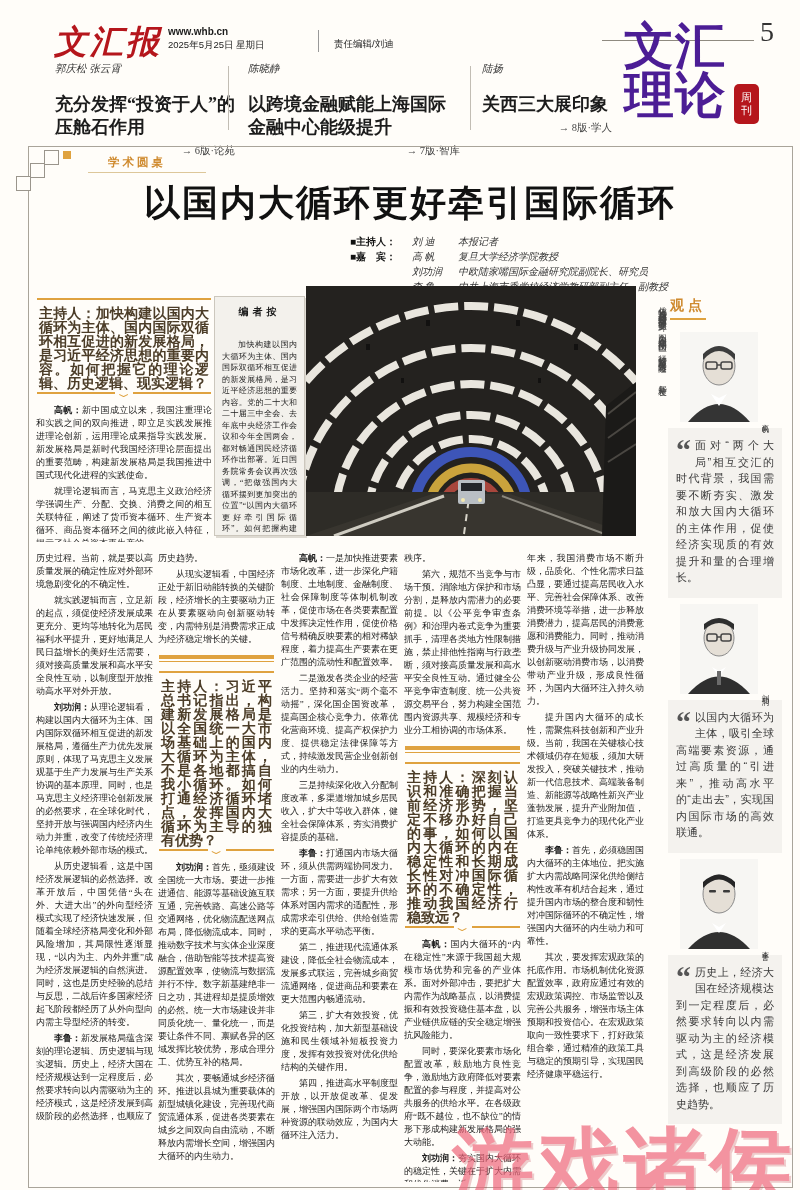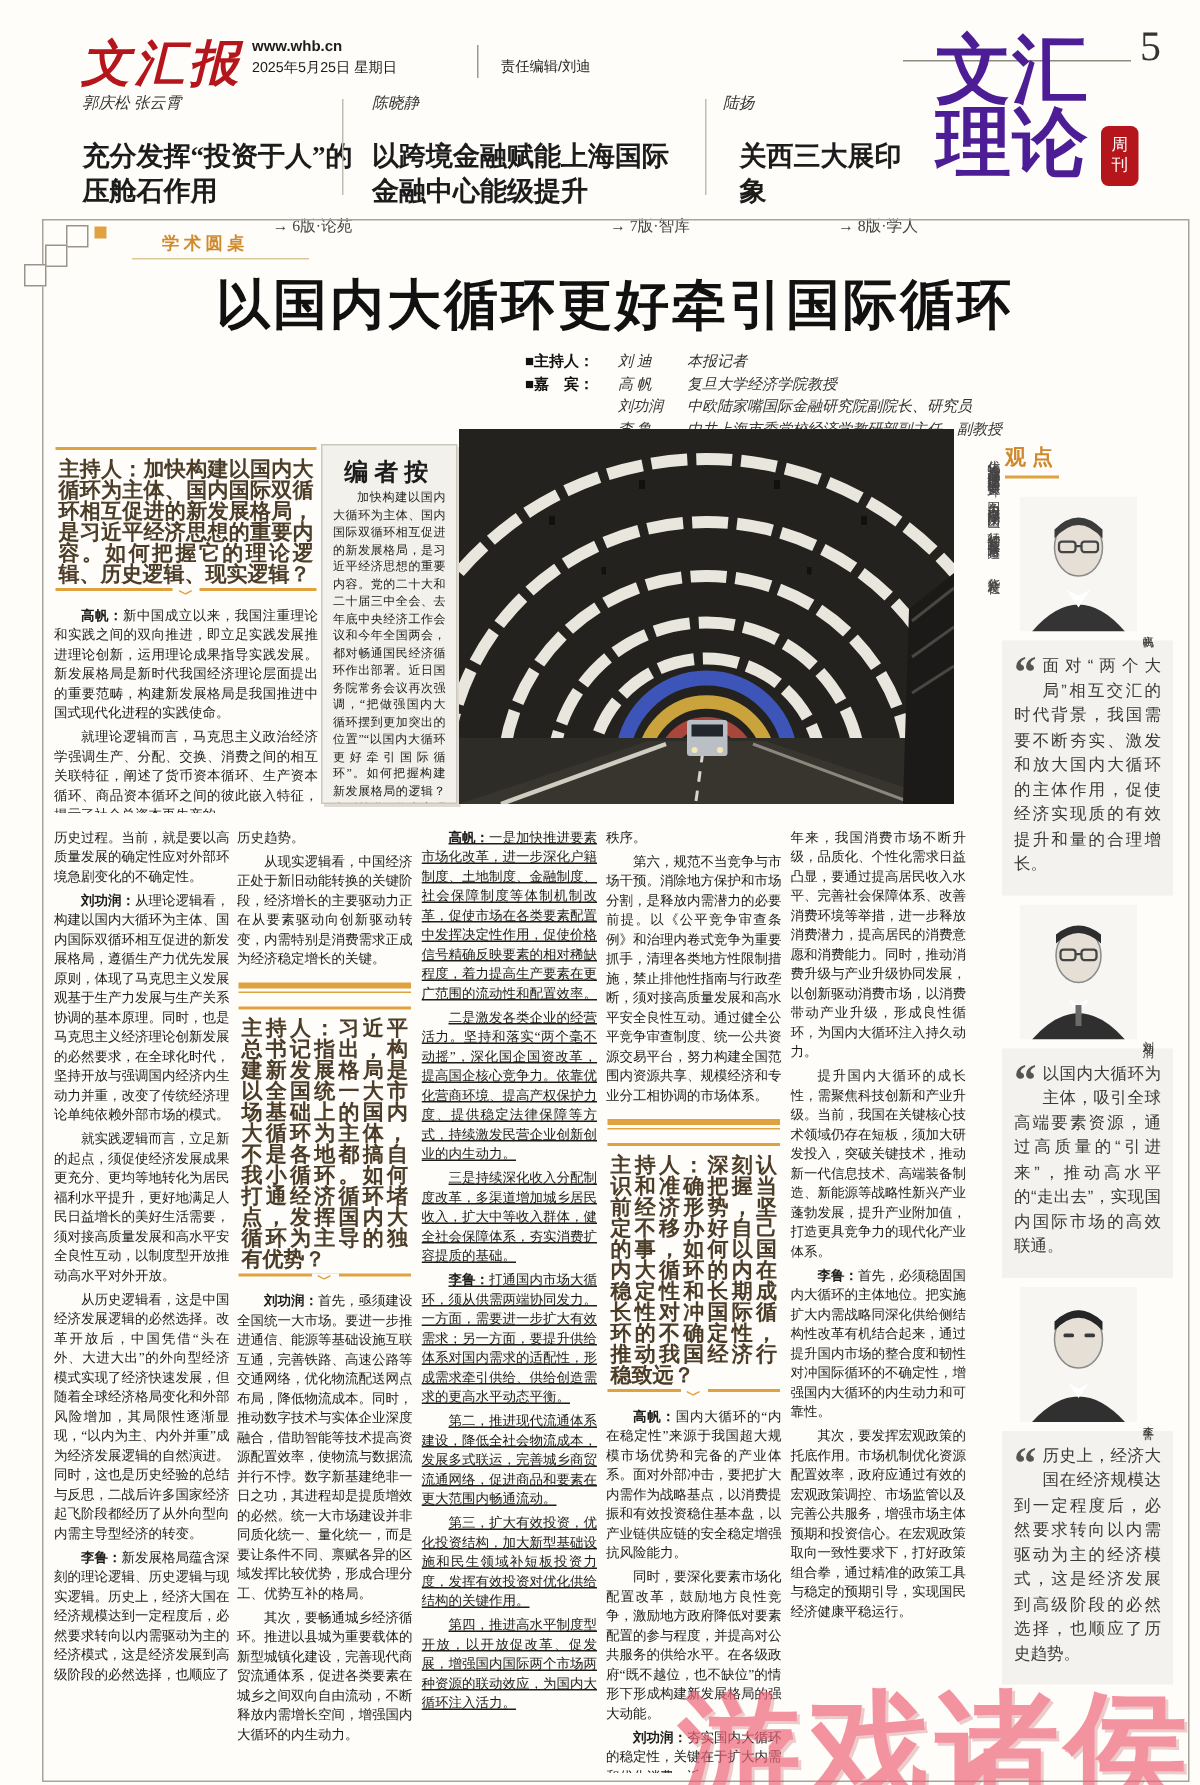--- a/index.html
+++ b/index.html
@@ -17,21 +17,21 @@
   .meta{position:absolute;left:168px;top:26px;font-family:var(--sans);}
   .meta .url{font-weight:700;font-size:10px;}
   .meta .date{font-size:9.5px;margin-top:2px;}
   .meta-sep{position:absolute;left:318px;top:30px;width:1px;height:22px;background:#999;}
   .editor{position:absolute;left:334px;top:38px;font-size:9.5px;font-family:var(--sans);color:#222;}
   .teaser{position:absolute;top:62px;}
   .teaser .authors{font-size:10.5px;color:#333;font-style:italic;margin-bottom:17px;}
   .teaser .title{font-weight:900;font-size:18px;line-height:23px;font-family:var(--serif);}
   .teaser .ref{font-size:10.5px;color:#444;text-align:right;margin-top:5px;}
   .t1{left:55px;width:180px;} .t2{left:248px;width:212px;} .t3{left:482px;width:130px;}
-  .t3 .title{margin-top:8px;margin-left:11px;}
+  .t3 .title{margin-top:8px;}
   .vsep{position:absolute;top:66px;width:1px;height:64px;background:#c2bdb4;}
   .vs1{left:228px;} .vs2{left:470px;}
   .masthead{position:absolute;left:624px;top:22px;font-family:var(--sans);font-weight:900;
             font-size:50px;line-height:49px;letter-spacing:1px;color:#4c1d95;}
   .seal{position:absolute;left:734px;top:84px;width:25px;height:40px;background:var(--red);
         border-radius:5px;color:#fff;font-family:var(--sans);font-size:11px;line-height:13px;
         text-align:center;padding-top:7px;box-sizing:border-box;}
   .pageno{position:absolute;left:760px;top:16px;font-size:28px;font-family:var(--serif);color:#333;}
   .pageno-rule{position:absolute;left:602px;top:40px;width:152px;height:1px;background:#8f8a80;}
   
@@ -46,35 +46,35 @@
   
   .credits{position:absolute;left:350px;top:234px;font-size:10px;line-height:15px;}
   .credits .row{display:flex;}
   .credits .lab{font-family:var(--sans);font-weight:700;width:62px;flex:none;color:#111;}
   .credits .nm{width:46px;flex:none;color:#333;font-style:italic;}
   .credits .rl{color:#333;font-style:italic;white-space:nowrap;}
   
   .tcol{position:absolute;text-align:justify;font-size:9px;line-height:13px;overflow:hidden;}
   .c1top{left:36px;top:296px;width:176px;height:246px;}
   .col{top:552px;width:117px;height:630px;}
-  .cc1{left:36px;} .cc2{left:158px;} .cc3{left:281px;text-decoration:underline;} .cc4{left:404px;} .cc5{left:527px;}
+  .cc1{left:36px;} .cc2{left:158px;} .cc3{left:281px;} .cc4{left:404px;} .cc5{left:527px;}
   .para{margin:0 0 3px;} .para.ind{text-indent:2em;}
   .para b{font-family:var(--sans);font-weight:700;}
   .qbox{border-top:2px solid var(--orange2);border-bottom:2px solid var(--orange2);
         position:relative;padding:7px 2px 1px;margin:2px 1px 10px;font-weight:700;color:#4c3d28;
         font-size:14px;line-height:14px;text-align:justify;}
   .qbox:after{content:"﹀";position:absolute;bottom:-10px;left:50%;transform:translateX(-50%);
         color:var(--orange2);background:#fffdf9;padding:0 4px;font-size:10px;line-height:10px;}
   .hr-orange{border-top:4px solid var(--orange2);border-bottom:1px solid var(--orange2);
         height:2px;margin:9px 1px;}
   
   .note{position:absolute;left:214px;top:296px;width:91px;height:240px;box-sizing:border-box;
         background:#f3f1ec;border:1px solid #ccc7bd;box-shadow:2px 2px 0 #dedad2;
         padding:8px 7px;overflow:hidden;}
-  .note h4{margin:0 0 0;font-family:var(--sans);font-size:16px;letter-spacing:4px;text-align:center;}
+  .note h4{margin:0 0 20px;font-family:var(--sans);font-size:10px;letter-spacing:4px;text-align:center;}
   .note p{margin:0;font-size:8px;line-height:11.5px;text-align:justify;text-indent:2em;}
   
   .photo{position:absolute;left:306px;top:286px;width:330px;height:250px;background:#24221f;}
   .vcaption{position:absolute;left:644px;top:300px;height:330px;width:24px;
         writing-mode:vertical-rl;font-size:8.5px;line-height:11px;letter-spacing:1px;color:#444;overflow:hidden;}
   
   .sidebar{position:absolute;left:668px;top:296px;width:114px;height:886px;overflow:hidden;}
   .sb-title{font-family:var(--sans);font-weight:700;font-size:14px;letter-spacing:4px;
         color:var(--orange);border-bottom:2px solid var(--orange2);display:inline-block;
         padding-bottom:3px;margin:0 0 8px 2px;}
@@ -210,22 +210,22 @@
   </div>
   <div class="vcaption">优化物流布局是畅通经济循环的重要一环。图为近日在浙江湖州山区，行驶的货车驶入公路隧道。　新华社发</div>
 
   <div class="tcol c1top">
       <div class="qbox">主持人：加快构建以国内大循环为主体、国内国际双循环相互促进的新发展格局，是习近平经济思想的重要内容。如何把握它的理论逻辑、历史逻辑、现实逻辑？</div>
       <p class="para ind"><b>高帆：</b>新中国成立以来，我国注重理论和实践之间的双向推进，即立足实践发展推进理论创新，运用理论成果指导实践发展。新发展格局是新时代我国经济理论层面提出的重要范畴，构建新发展格局是我国推进中国式现代化进程的实践使命。</p>
       <p class="para ind">就理论逻辑而言，马克思主义政治经济学强调生产、分配、交换、消费之间的相互关联特征，阐述了货币资本循环、生产资本循环、商品资本循环之间的彼此嵌入特征，揭示了社会总资本再生产的</p>
     </div>
   <div class="tcol col cc1">
       <p class="para">历史过程。当前，就是要以高质量发展的确定性应对外部环境急剧变化的不确定性。</p>
+      <p class="para ind">就实践逻辑而言，立足新的起点，须促使经济发展成果更充分、更均等地转化为居民福利水平提升，更好地满足人民日益增长的美好生活需要，须对接高质量发展和高水平安全良性互动，以制度型开放推动高水平对外开放。</p>
       <p class="para ind"><b>刘功润：</b>从理论逻辑看，构建以国内大循环为主体、国内国际双循环相互促进的新发展格局，遵循生产力优先发展原则，体现了马克思主义发展观基于生产力发展与生产关系协调的基本原理。同时，也是马克思主义经济理论创新发展的必然要求，在全球化时代，坚持开放与强调国内经济内生动力并重，改变了传统经济理论单纯依赖外部市场的模式。</p>
-      <p class="para ind">就实践逻辑而言，立足新的起点，须促使经济发展成果更充分、更均等地转化为居民福利水平提升，更好地满足人民日益增长的美好生活需要，须对接高质量发展和高水平安全良性互动，以制度型开放推动高水平对外开放。</p>
       <p class="para ind">从历史逻辑看，这是中国经济发展逻辑的必然选择。改革开放后，中国凭借“头在外、大进大出”的外向型经济模式实现了经济快速发展，但随着全球经济格局变化和外部风险增加，其局限性逐渐显现，“以内为主、内外并重”成为经济发展逻辑的自然演进。同时，这也是历史经验的总结与反思，二战后许多国家经济起飞阶段都经历了从外向型向内需主导型经济的转变。</p>
       <p class="para ind"><b>李鲁：</b>新发展格局蕴含深刻的理论逻辑、历史逻辑与现实逻辑。历史上，经济大国在经济规模达到一定程度后，必然要求转向以内需驱动为主的经济模式，这是经济发展到高级阶段的必然选择，也顺应了</p>
     </div>
   <div class="tcol col cc2">
       <p class="para">历史趋势。</p>
       <p class="para ind">从现实逻辑看，中国经济正处于新旧动能转换的关键阶段，经济增长的主要驱动力正在从要素驱动向创新驱动转变，内需特别是消费需求正成为经济稳定增长的关键。</p>
       <div class="hr-orange"></div>
       <div class="qbox">主持人：习近平总书记指出，构建新发展格局是以全国统一大市场基础上的国内大循环为主体，不是各地都搞自我小循环。如何打通经济循环堵点，发挥国内大循环为主导的独有优势？</div>
       <p class="para ind"><b>刘功润：</b>首先，亟须建设全国统一大市场。要进一步推进通信、能源等基础设施互联互通，完善铁路、高速公路等交通网络，优化物流配送网点布局，降低物流成本。同时，推动数字技术与实体企业深度融合，借助智能等技术提高资源配置效率，使物流与数据流并行不悖。数字新基建绝非一日之功，其进程却是提质增效的必然。统一大市场建设并非同质化统一、量化统一，而是要让条件不同、禀赋各异的区域发挥比较优势，形成合理分工、优势互补的格局。</p>
       <p class="para ind">其次，要畅通城乡经济循环。推进以县城为重要载体的新型城镇化建设，完善现代商贸流通体系，促进各类要素在城乡之间双向自由流动，不断释放内需增长空间，增强国内大循环的内生动力。</p>

